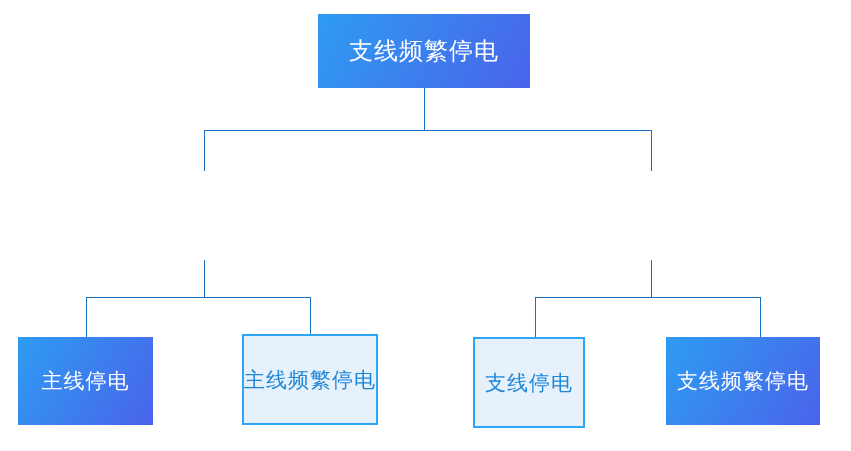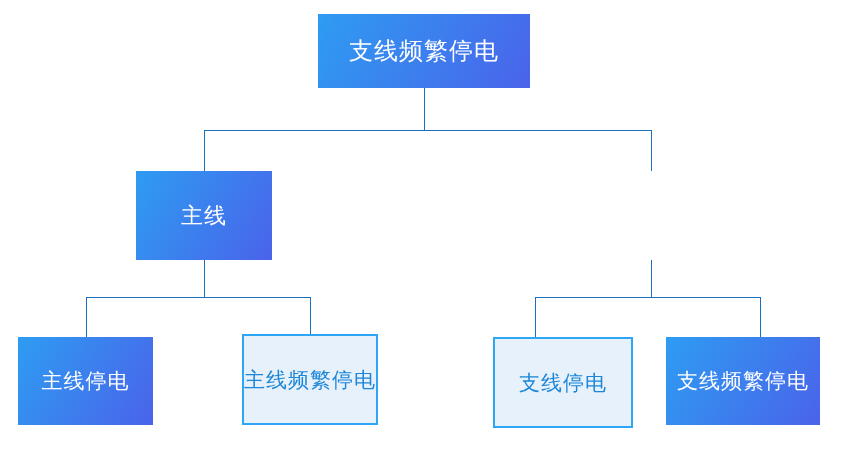--- a/index.html
+++ b/index.html
@@ -67,24 +67,23 @@
   <div class="line v" style="left:86px;  top:297px; height:40px;"></div>
   <div class="line v" style="left:310px; top:297px; height:40px;"></div>
 
   <div class="line v" style="left:651px; top:260px; height:37px;"></div>
   <div class="line h" style="left:535px; top:297px; width:225px;"></div>
   <div class="line v" style="left:535px; top:297px; height:40px;"></div>
   <div class="line v" style="left:760px; top:297px; height:40px;"></div>
 
   <div class="node root" style="left:318px; top:14px; width:212px; height:74px;">支线频繁停电</div>
 
-  <div class="node mid" style="left:136px; top:171px; width:136px; height:89px;">主线</div>
 
 
   <div class="node leaf" style="left:18px; top:337px; width:135px; height:88px;text-align:right;">主线停电</div>
 
   <div class="node leaf light" style="left:242px; top:334px; width:136px; height:91px;">主线频繁停电</div>
 
-  <div class="node leaf light" style="left:473px; top:337px; width:140px; height:91px;margin-left:20px;">支线停电</div>
+  <div class="node leaf light" style="left:473px; top:337px; width:112px; height:91px;">支线停电</div>
 
   <div class="node leaf" style="left:666px; top:337px; width:154px; height:88px;">支线频繁停电</div>
 
 </div>
 
 </body></html>

